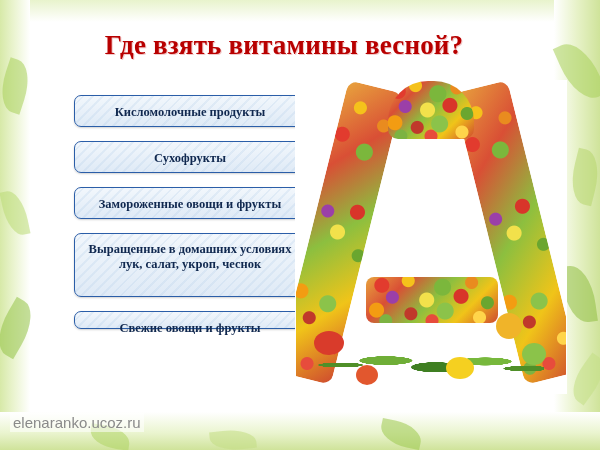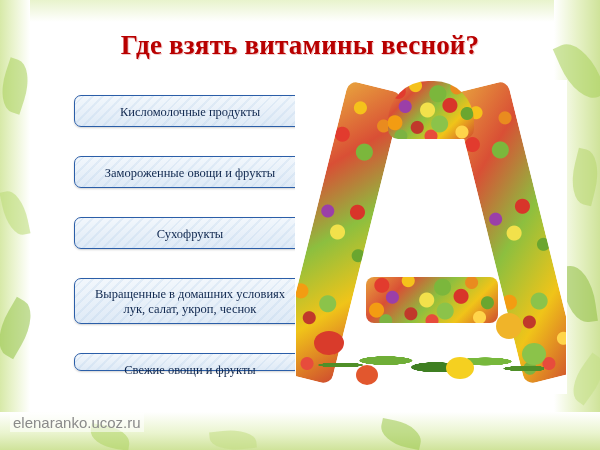--- a/index.html
+++ b/index.html
@@ -60,21 +60,21 @@
   .leaf.r2 { right: 2px; top: 150px; width: 26px; height: 54px; transform: rotate(14deg); background:#b6d66e;}
   .leaf.r3 { right: 6px; top: 265px; width: 30px; height: 58px; transform: rotate(-8deg); background:#8fbe41;}
   .leaf.r4 { right: 0px; top: 355px; width: 24px; height: 48px; transform: rotate(36deg); background:#c3de85;}
   .leaf.b1 { left: 90px;  bottom: 2px; width: 40px; height: 22px; transform: rotate(8deg); background:#aed463;}
   .leaf.b2 { left: 210px; bottom: 0px; width: 46px; height: 20px; transform: rotate(-6deg); background:#c2dd84;}
   .leaf.b3 { left: 380px; bottom: 4px; width: 42px; height: 24px; transform: rotate(12deg); background:#9cc94e;}
 
   
   .title {
     position: absolute;
-    left: 30px;
+    left: 14px;
     top: 30px;
     width: 540px;
     text-align: center;
     font-family: "Liberation Serif", serif;
     font-weight: bold;
     font-size: 27px;
     color: #b80000;
     letter-spacing: .2px;
     text-shadow: 1px 1px 0 #f2c9c9;
     white-space: nowrap;
@@ -83,39 +83,39 @@
   
   .boxes {
     position: absolute;
     left: 74px;
     top: 95px;
     width: 232px;
   }
   .box {
     box-sizing: border-box;
     width: 232px;
-    margin-bottom: 29px;
+    margin-bottom: 14px;
     border: 1px solid #2b5ea8;
     border-radius: 7px;
     background:
       repeating-linear-gradient(135deg, rgba(255,255,255,0) 0 5px, rgba(170,200,230,.22) 5px 7px),
       linear-gradient(to bottom, #f2f7fc 0%, #dfeaf6 100%);
     color: #10284f;
     font-family: "Liberation Serif", serif;
-    font-weight: normal;
+    font-weight: bold;
     font-size: 12.5px;
     line-height: 15px;
     text-align: center;
     padding: 7px 8px;
     box-shadow: 0 1px 2px rgba(0,0,0,.18);
   }
   .box.b-1 { height: 32px; padding-top: 9px; }
   .box.b-2 { height: 32px; padding-top: 9px; }
   .box.b-3 { height: 32px; padding-top: 9px; }
-  .box.b-4 { height: 46px; padding-top: 8px; }
+  .box.b-4 { height: 64px; padding-top: 8px; }
   .box.b-5 { height: 18px; padding-top: 9px; }
 
   
   .image-panel {
     position: absolute;
     left: 295px;
     top: 80px;
     width: 270px;
     height: 312px;
     background: #ffffff;
@@ -221,22 +221,22 @@
   <div class="leaf r3"></div>
   <div class="leaf r4"></div>
   <div class="leaf b1"></div>
   <div class="leaf b2"></div>
   <div class="leaf b3"></div>
 
   <div class="title">Где взять витамины весной?</div>
 
   <div class="boxes">
     <div class="box b-1">Кисломолочные продукты</div>
+    <div class="box b-3">Сухофрукты</div>
     <div class="box b-2">Замороженные овощи и фрукты</div>
-    <div class="box b-3">Сухофрукты</div>
     <div class="box b-4">Выращенные в домашних условиях лук, салат, укроп, чеснок</div>
     <div class="box b-5">Свежие овощи и фрукты</div>
   </div>
 
   <div class="image-panel">
     <div class="letter-wrap">
       <div class="leg left fruit-fill"></div>
       <div class="leg right fruit-fill"></div>
       <div class="apex fruit-fill"></div>
       <div class="crossbar fruit-fill"></div>

